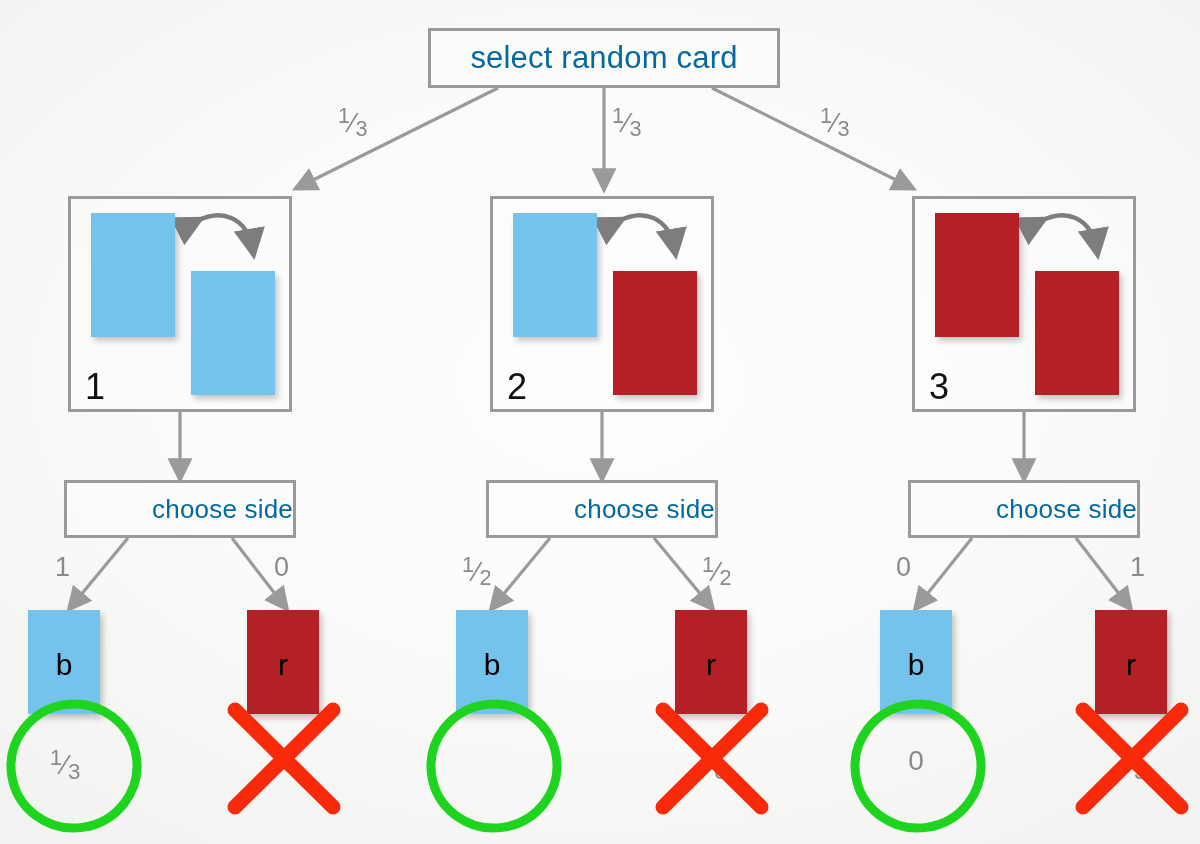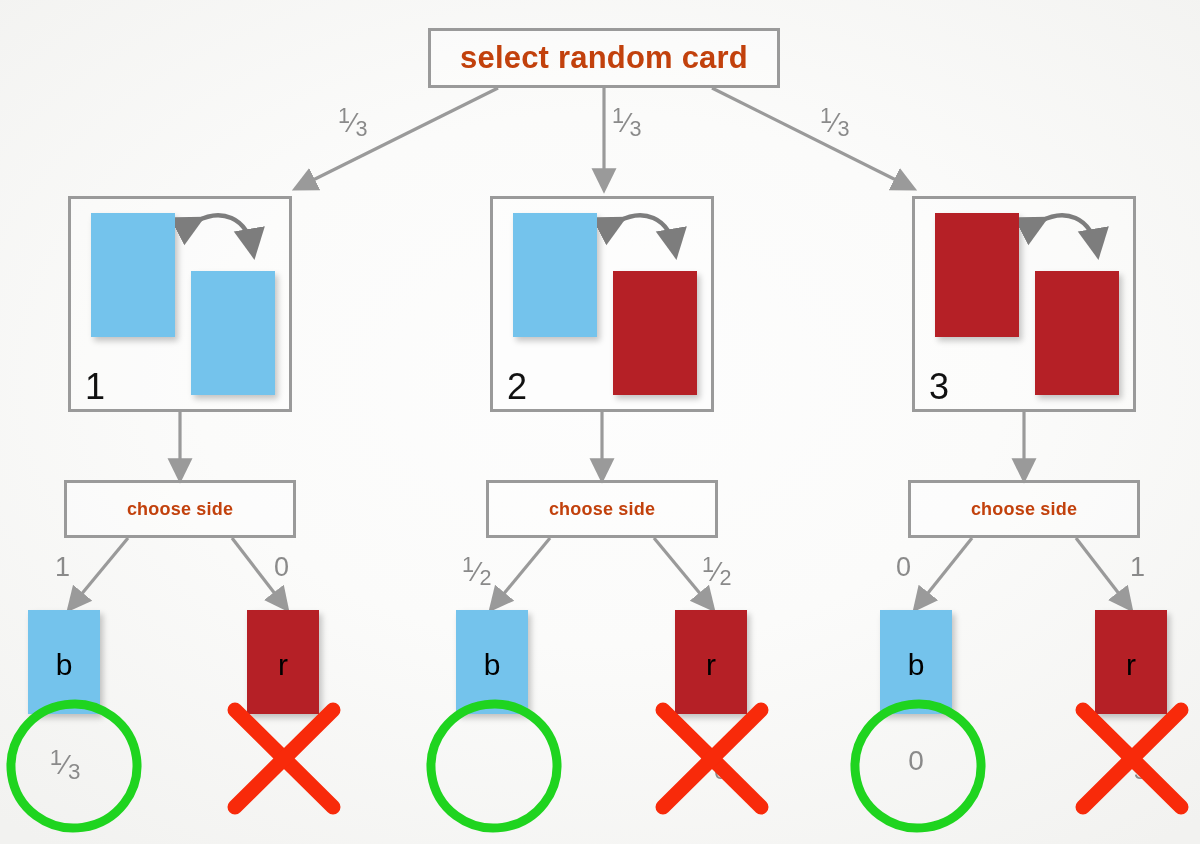--- a/index.html
+++ b/index.html
@@ -8,24 +8,24 @@
     font-family:"Liberation Sans",sans-serif;
     background:radial-gradient(ellipse 75% 70% at 50% 45%, #fdfdfd 0%, #fbfbfa 45%, #f2f2f0 100%);
   }
   #stage{position:relative;width:1200px;height:844px;}
 
   
   .nodebox{
     position:absolute;box-sizing:border-box;
     border:3px solid #9a9a9a;background:rgba(255,255,255,0.35);
     display:flex;align-items:center;justify-content:center;
-    color:#c2410c;font-weight:700;letter-spacing:.2px;
+    color:#0369a1;font-weight:400;letter-spacing:.2px;
   }
   .root{font-size:31px;}
-  .side{font-size:18px;}
+  .side{font-size:26px;justify-content:flex-end;}
 
   
   .groupbox{
     position:absolute;box-sizing:border-box;
     border:3px solid #9a9a9a;background:rgba(255,255,255,0.30);
   }
   .groupnum{
     position:absolute;left:14px;bottom:4px;
     font-size:36px;color:#111;font-weight:400;line-height:1;
   }

